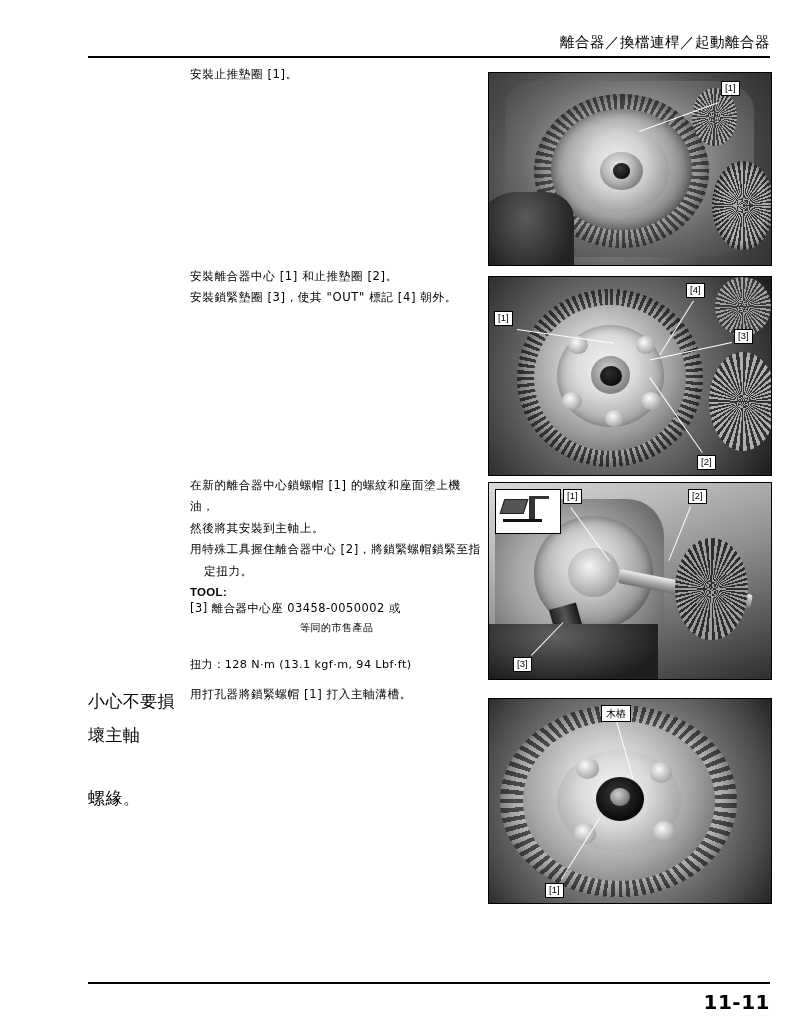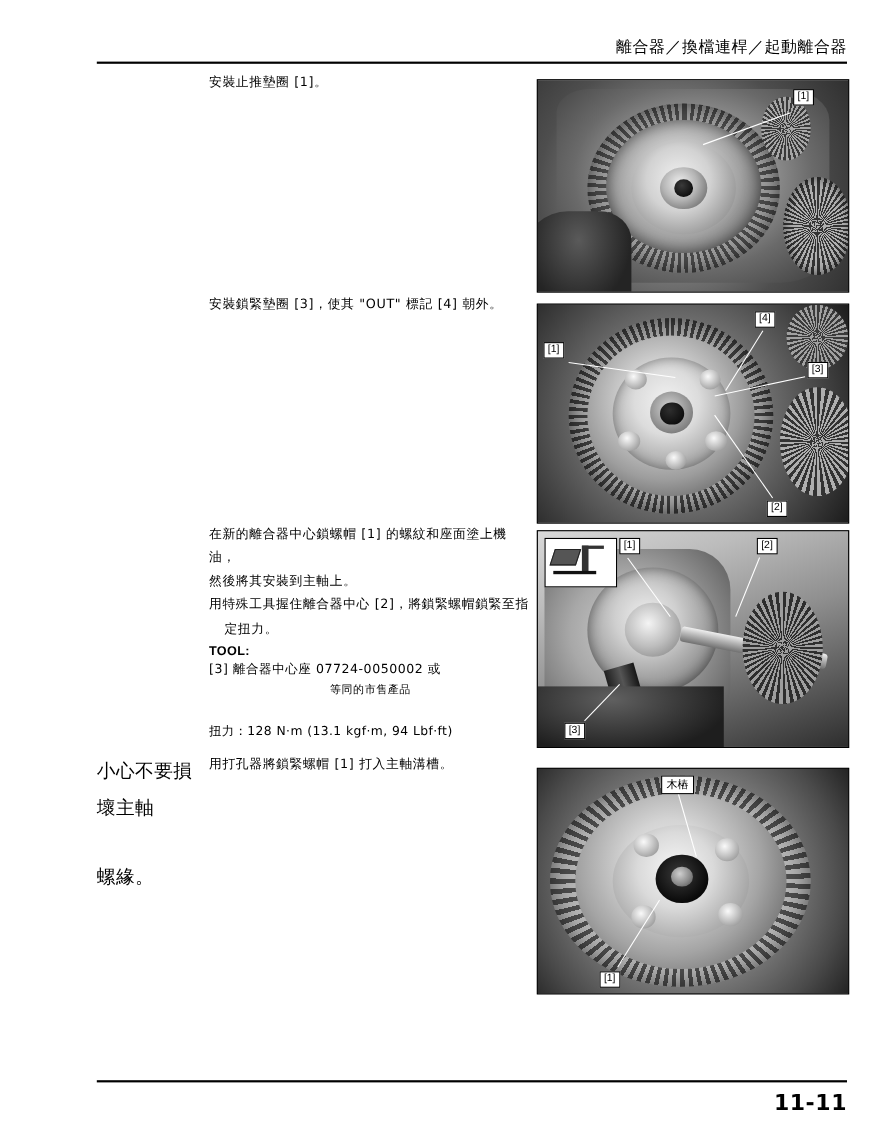--- a/index.html
+++ b/index.html
@@ -345,30 +345,31 @@
 <div class="page">
 
   <div class="header-title">離合器／換檔連桿／起動離合器</div>
   <div class="header-rule"></div>
 
   <div class="blk" style="left:190px; top:64px; width:290px;">
     <p class="para">安裝止推墊圈 [1]。</p>
   </div>
 
   <div class="blk" style="left:190px; top:266px; width:290px;">
+    <p class="para">安裝離合器中心 [1] 和止推墊圈 [2]。</p>
     <p class="para">安裝鎖緊墊圈 [3]，使其 "OUT" 標記 [4] 朝外。</p>
   </div>
 
   <div class="blk" style="left:190px; top:475px; width:292px;">
     <p class="para">在新的離合器中心鎖螺帽 [1] 的螺紋和座面塗上機油，</p>
     <p class="para">然後將其安裝到主軸上。</p>
     <p class="para">用特殊工具握住離合器中心 [2]，將鎖緊螺帽鎖緊至指</p>
     <p class="para" style="padding-left:14px;">定扭力。</p>
     <div class="tool-label" style="margin-top:4px;">TOOL:</div>
-    <div class="tool-line">[3] 離合器中心座  07724-0050002 或</div>
+    <div class="tool-line">[3] 離合器中心座  03458-0050002 或</div>
     <div class="tool-line2">等同的市售產品</div>
     <div class="torque-line" style="margin-top:20px;">扭力：128 N·m (13.1 kgf·m, 94 Lbf·ft)</div>
   </div>
 
   <div class="margin-note" style="top:684px;">
     <div>小心不要損壞主軸</div>
     <div style="margin-top:29px;">螺緣。</div>
   </div>
 
   <div class="blk" style="left:190px; top:684px; width:290px;">

